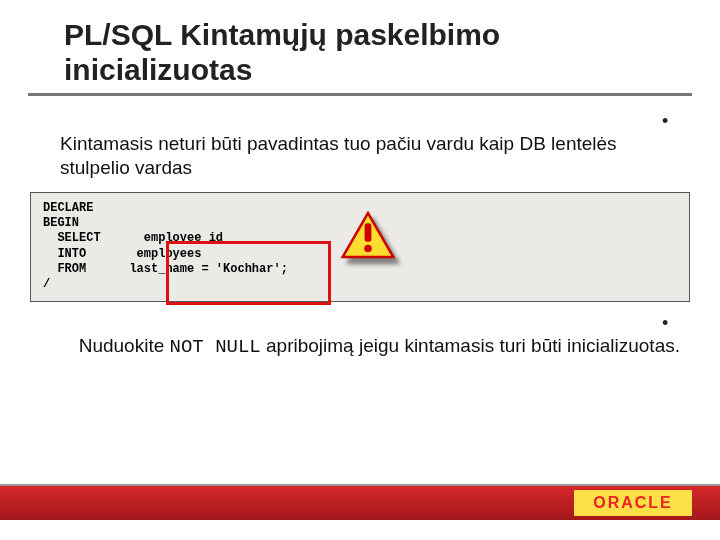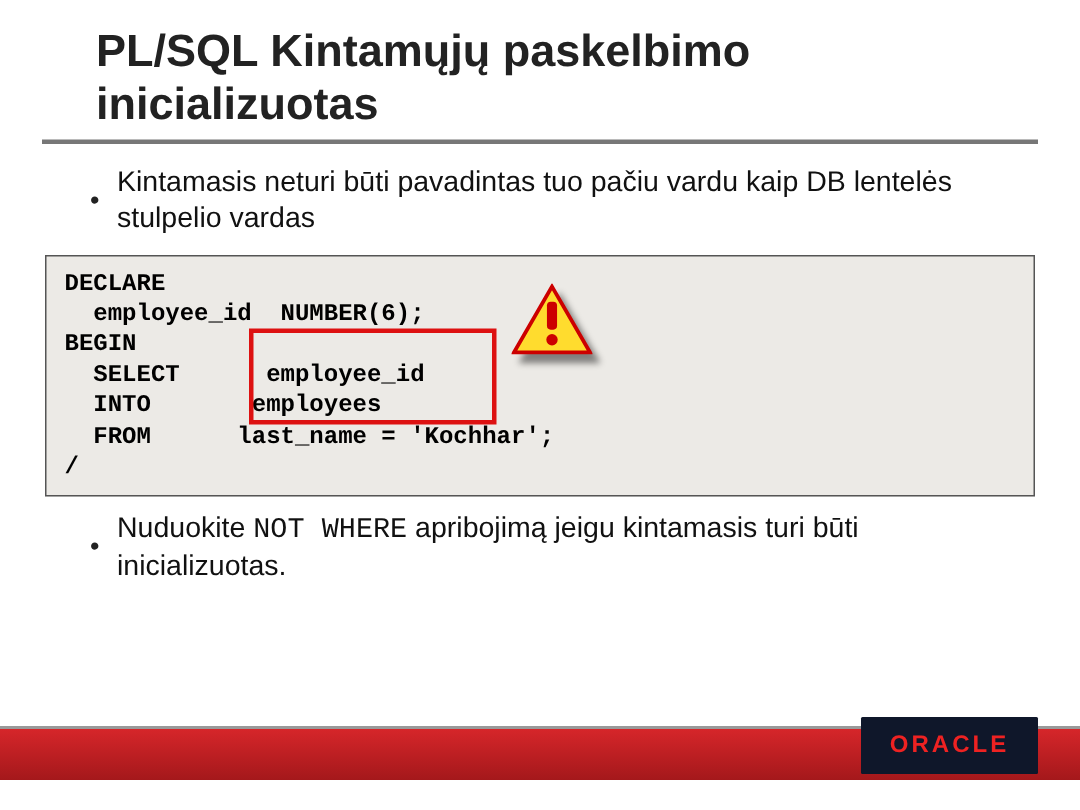--- a/index.html
+++ b/index.html
@@ -4,50 +4,50 @@
 <style>
   * { margin: 0; padding: 0; box-sizing: border-box; }
   html, body { width: 720px; height: 540px; font-family: Arial, Helvetica, sans-serif; background: #fff; }
   .slide { width: 720px; height: 540px; position: relative; background: #fff; }
   .title {
     font-size: 30px; font-weight: bold; color: #222;
     padding: 18px 36px 6px 36px; line-height: 1.15;
     border-bottom: 3px solid #777; margin: 0 28px 0 28px;
   }
   .content { padding: 14px 40px 0 60px; }
-  .bullet { display: flex; align-items: center; font-size: 19px; color: #111; margin-bottom: 12px; }
+  .bullet { display: flex; align-items: flex-end; font-size: 19px; color: #111; margin-bottom: 12px; flex-direction: column; }
   .bullet .dot { width: 18px; flex: 0 0 18px; }
   .bullet .dot::before { content: "•"; font-size: 18px; color: #222; }
   .bullet .txt { flex: 1; line-height: 1.25; }
   .bullet .txt .mono { font-family: "Courier New", monospace; }
   .codebox {
     position: relative;
     margin: 4px 30px 10px 30px;
     border: 1px solid #555; background: #eceae6;
     padding: 8px 12px 8px 12px;
-    font-family: "Courier New", monospace; font-size: 16px; font-weight: bold;
+    font-family: "Courier New", monospace; font-size: 12px; font-weight: bold;
     color: #000; line-height: 1.28;
   }
   .codebox .line { white-space: pre; }
   .redbox {
     position: absolute;
     border: 3px solid #d11; background: transparent;
   }
   .warn {
     position: absolute; width: 54px; height: 48px;
   }
   .warn svg { width: 54px; height: 48px; filter: drop-shadow(5px 6px 2px rgba(0,0,0,0.45)); }
   .footer {
     position: absolute; left: 0; right: 0; bottom: 20px; height: 34px;
     background: linear-gradient(#d6262a, #a4181b);
   }
   .footer-top { position: absolute; left:0; right:0; bottom:54px; height:2px; background:#999; }
   .oracle-logo {
     position: absolute; right: 28px; bottom: 24px;
-    width: 118px; height: 38px; background: #0f172a; border-radius: 1px;
+    width: 118px; height: 26px; background: #fde047; border-radius: 1px;
     display: flex; align-items: center; justify-content: center;
   }
   .oracle-logo .word {
     color: #e22; font-weight: bold; font-family: Arial, sans-serif;
     font-size: 16px; letter-spacing: 2px;
   }
 </style>
 </head>
 <body>
 
@@ -57,21 +57,20 @@
 
   <div class="content">
     <div class="bullet">
       <span class="dot"></span>
       <span class="txt">Kintamasis neturi būti pavadintas tuo pačiu vardu kaip DB lentelės stulpelio vardas</span>
     </div>
   </div>
 
   <div class="codebox">
     <div class="line">DECLARE</div>
-    <div class="line">  employee_id  NUMBER(6);</div>
     <div class="line">BEGIN</div>
     <div class="line">  SELECT      employee_id</div>
     <div class="line">  INTO       employees</div>
     <div class="line">  FROM      last_name = 'Kochhar';</div>
     <div class="line">/</div>
 
     <div class="redbox" style="left:135px; top:48px; width:165px; height:64px;"></div>
 
     <div class="warn" style="left:310px; top:18px;">
       <svg viewBox="0 0 64 56">
@@ -79,21 +78,21 @@
         <rect x="28" y="14" width="8" height="22" rx="3" fill="#c00"></rect>
         <circle cx="32" cy="44" r="4.5" fill="#c00"></circle>
       </svg>
     </div>
   </div>
 
   <div class="content" style="padding-top:0">
     <div class="bullet">
       <span class="dot"></span>
       <span class="txt">
-        <span>Nuduokite </span><span class="mono">NOT WHERE</span><span> apribojimą jeigu kintamasis turi būti inicializuotas.</span>
+        <span>Nuduokite </span><span class="mono">NOT NULL</span><span> apribojimą jeigu kintamasis turi būti inicializuotas.</span>
       </span>
     </div>
   </div>
 
   <div class="footer-top"></div>
   <div class="footer"></div>
   <div class="oracle-logo">
     <span class="word">ORACLE</span>
   </div>
 

